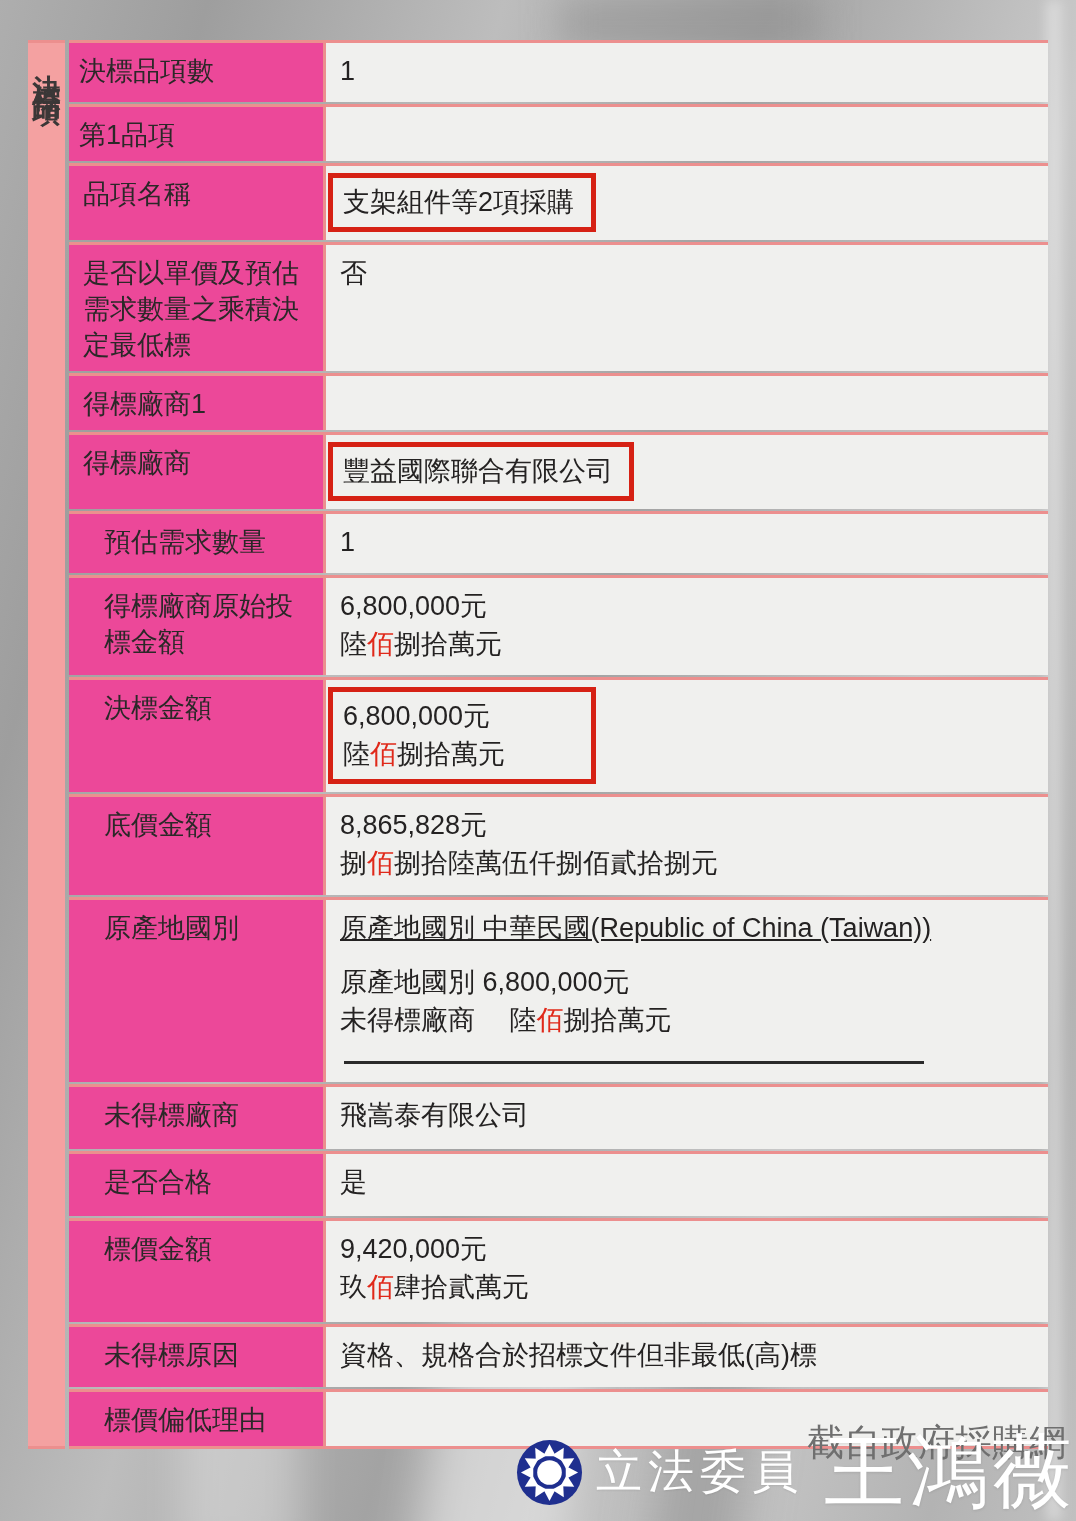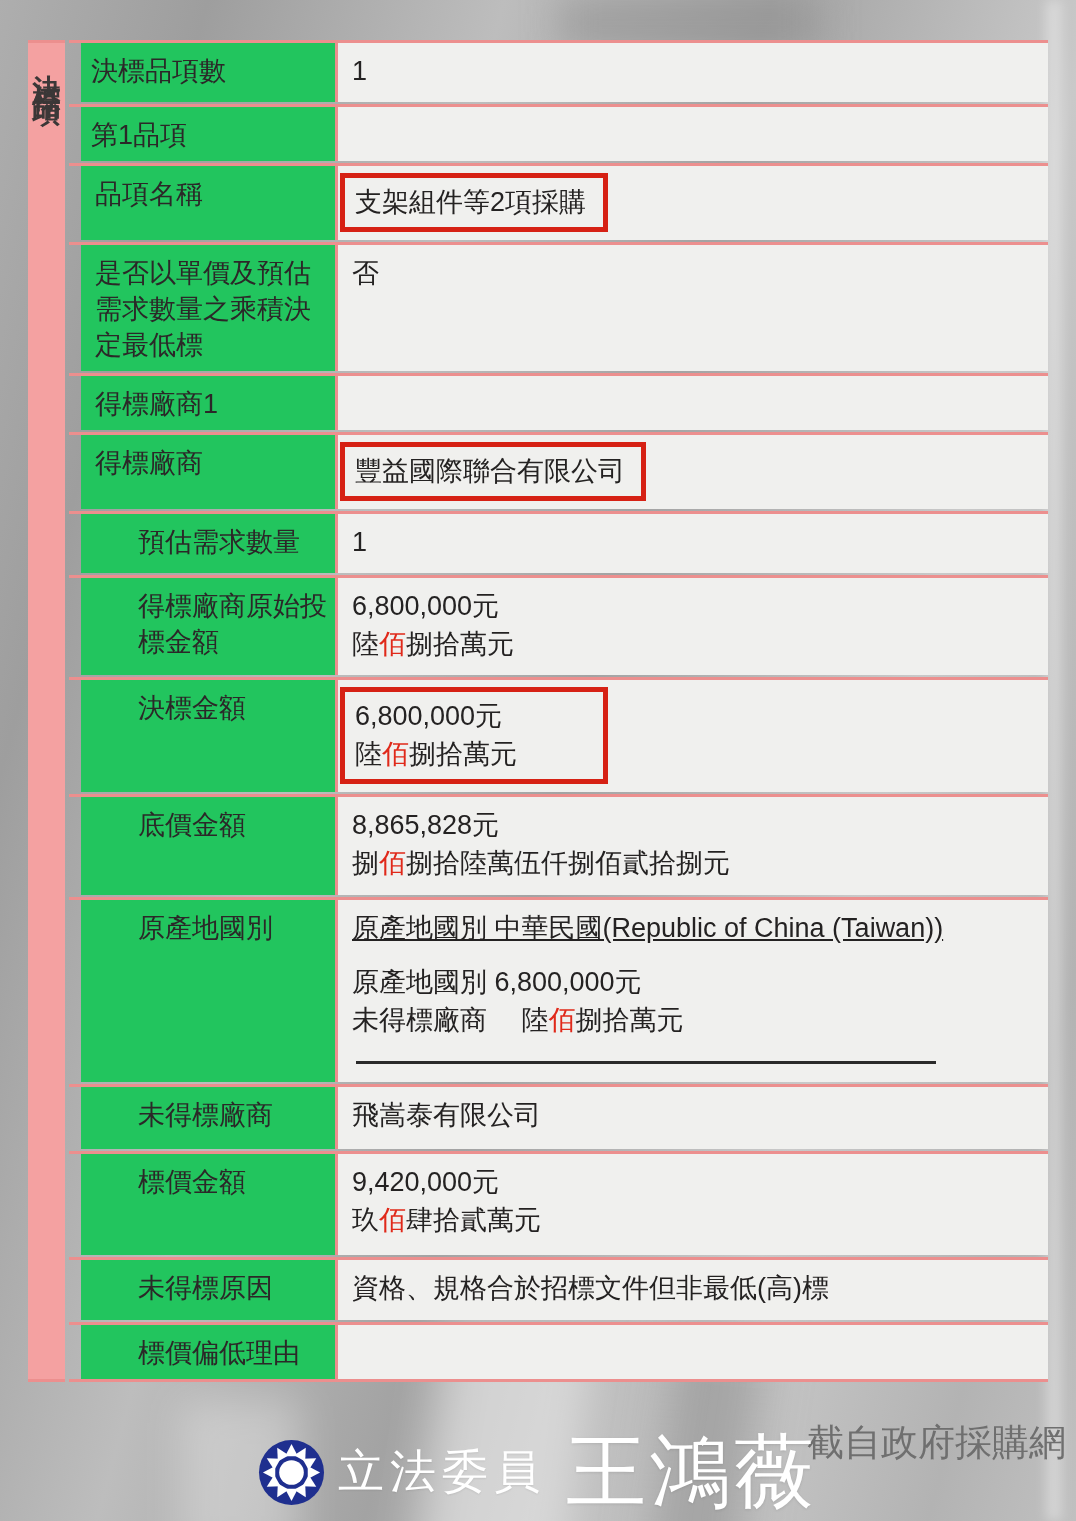--- a/index.html
+++ b/index.html
@@ -20,42 +20,42 @@
   .side-strip{
     width:37px;flex:0 0 37px;background:#f4a1a1;
     border-top:3px solid #ec8f8e;border-bottom:3px solid #ec8f8e;
     color:#3b3737;font-size:28px;font-weight:600;
     writing-mode:vertical-rl;text-orientation:upright;letter-spacing:9px;
     padding-top:9px;text-align:left;line-height:37px;
   }
   .rows{flex:1;margin-left:4px;display:flex;flex-direction:column;gap:2px;border-bottom:3px solid #ec8f8e;}
   .row{display:flex;border-top:3px solid #ec8f8e;box-sizing:border-box;}
   .label-cell{
-    width:254px;flex:0 0 254px;background:#22c55e;color:#2b2828;
-    font-size:27px;line-height:36px;padding:10px 4px 8px 10px;box-sizing:border-box;margin-left:12px;
+    width:254px;flex:0 0 254px;background:#ec4899;color:#2b2828;
+    font-size:27px;line-height:36px;padding:10px 4px 8px 10px;box-sizing:border-box;
   }
   .row.ind-1 .label-cell{padding-left:14px;}
-  .row.ind-2 .label-cell{padding-left:57px;}
+  .row.ind-2 .label-cell{padding-left:35px;}
   .value-cell{
     flex:1;background:#f0f0ee;border-left:3px solid #ec8f8e;
     color:#242222;font-size:27px;line-height:38px;
     padding:9px 16px 8px 14px;box-sizing:border-box;
   }
   .vline{white-space:nowrap;}
   .red-char{color:#e0291a;}
   .value-box{
     display:inline-block;border:5px solid #d62114;min-width:268px;box-sizing:border-box;
     padding:5px 16px 6px 10px;margin:-2px 8px 0 -12px;background:transparent;
   }
   .origin-row .vline:first-child{margin-bottom:16px;white-space:normal;text-decoration:underline;}
   .underline{width:580px;border-bottom:3px solid #2a2a2a;margin:22px 0 10px 4px;}
 
   
   .source-note{position:absolute;right:10px;top:1418px;font-size:37px;font-weight:500;color:#6f6f6f;font-family:Liberation Serif, serif;}
-  .footer-brand{position:absolute;left:0;top:1432px;width:1076px;display:flex;align-items:center;justify-content:center;}
+  .footer-brand{position:absolute;left:0;top:1432px;width:1076px;display:flex;align-items:center;justify-content:flex-end;}
   .kmt-logo{width:67px;height:67px;flex:0 0 67px;margin-right:13px;}
   .leg-title{color:#ffffff;font-size:46px;font-weight:400;letter-spacing:6px;margin-right:20px;text-shadow:0 1px 2px rgba(0,0,0,.08);}
   .leg-name{color:#ffffff;font-size:80px;font-weight:400;letter-spacing:4px;line-height:80px;text-shadow:0 1px 3px rgba(0,0,0,.1);}
 </style>
 </head>
 <body>
 
 <div class="streak s5"></div>
 <div class="streak s3"></div>
 <div class="streak s1"></div>
@@ -125,20 +125,26 @@
           <div class="vline"><span>未得標廠商　 陸</span><span class="red-char">佰</span><span>捌拾萬元</span></div>
           <div class="underline"></div>
         </div>
       </div>
       <div class="row ind-2" style="min-height: 65px;">
         <div class="label-cell">未得標廠商</div>
         <div class="value-cell">
           <div class="vline"><span>飛嵩泰有限公司</span></div>
         </div>
       </div>
+      <div class="row ind-2" style="min-height: 65px;">
+        <div class="label-cell">是否合格</div>
+        <div class="value-cell">
+          <div class="vline"><span>是</span></div>
+        </div>
+      </div>
       <div class="row ind-2" style="min-height: 104px;">
         <div class="label-cell">標價金額</div>
         <div class="value-cell">
           <div class="vline"><span>9,420,000元</span></div>
           <div class="vline"><span>玖</span><span class="red-char">佰</span><span>肆拾貳萬元</span></div>
         </div>
       </div>
       <div class="row ind-2" style="min-height: 63px;">
         <div class="label-cell">未得標原因</div>
         <div class="value-cell">

